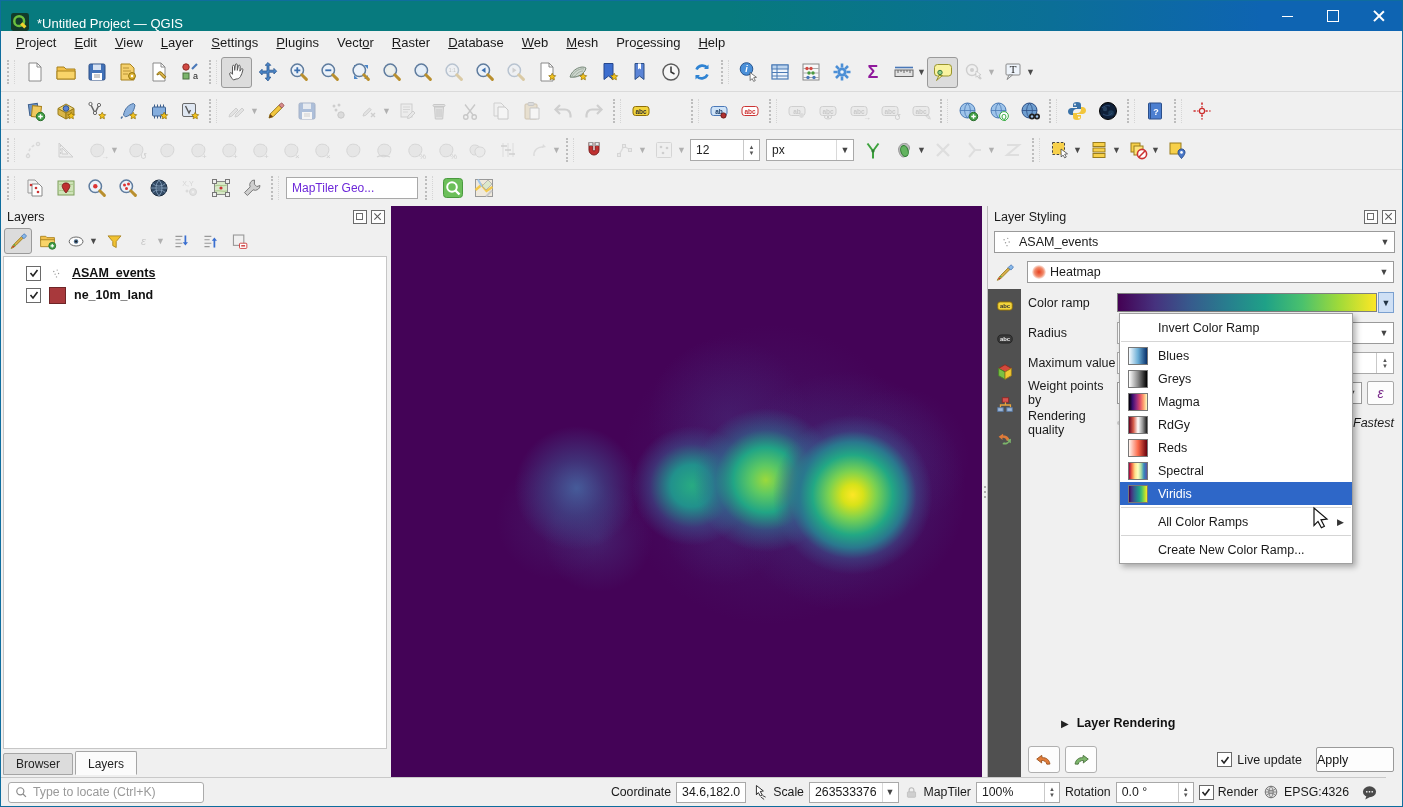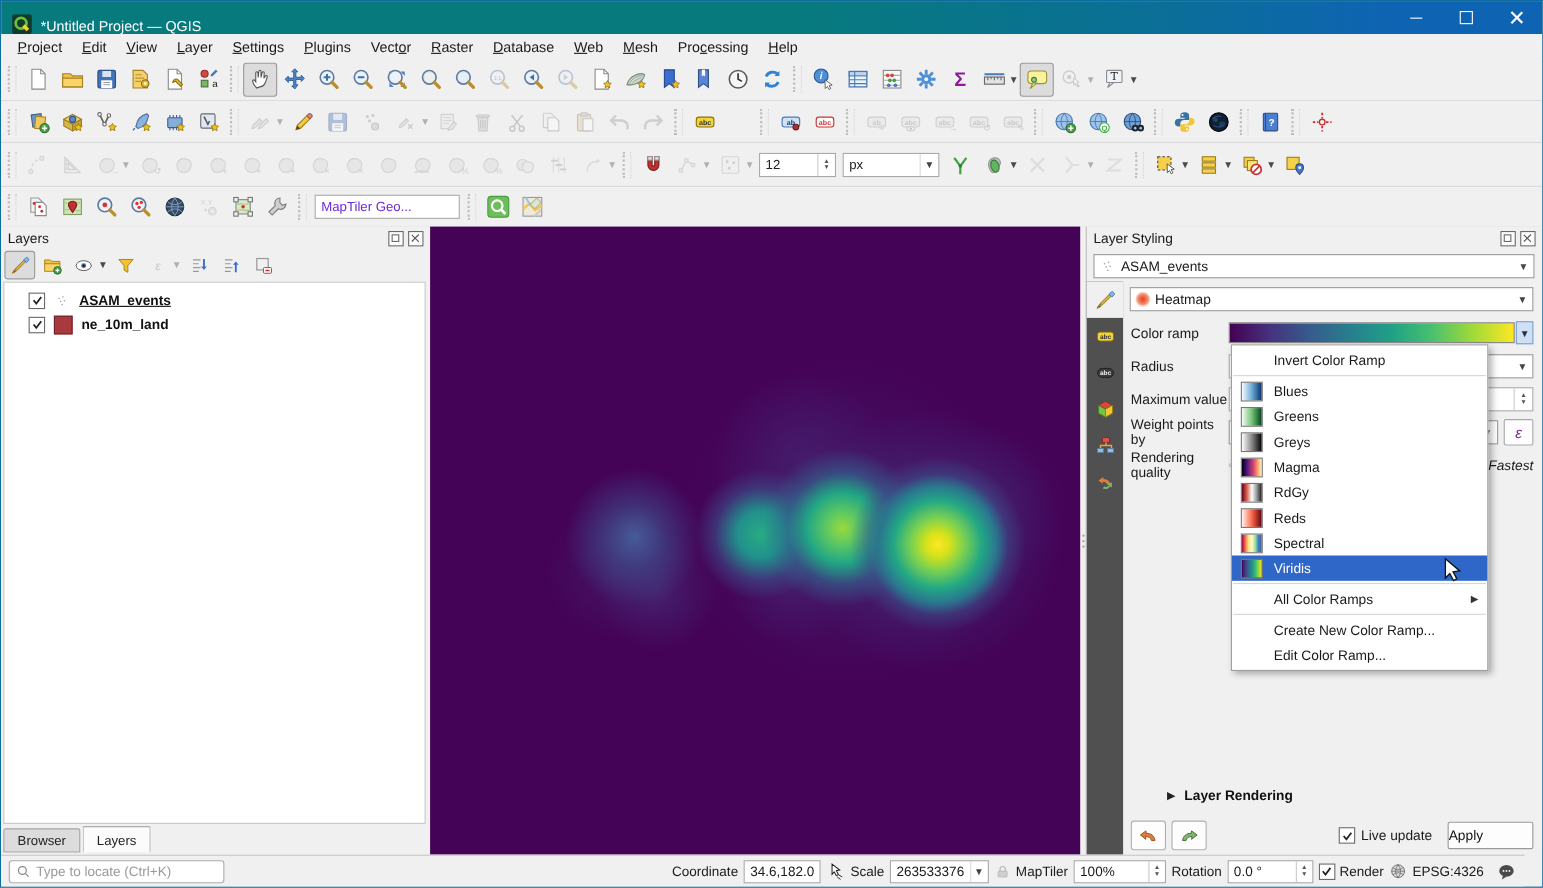--- a/index.html
+++ b/index.html
@@ -1431,24 +1431,20 @@
       <div class="mi">
         <span class="mspacer"></span>
         <span class="mlabel">Invert Color Ramp</span>
       </div>
       <div class="msep"></div>
       <div class="mi">
         <span class="mswatch" style="background:linear-gradient(90deg,#f7fbff,#6baed6,#08306b)"></span>
         <span class="mlabel">Blues</span>
       </div>
       <div class="mi">
-        <span class="mswatch" style="background:linear-gradient(90deg,#f7fcf5,#74c476,#00441b)"></span>
-        <span class="mlabel">Greens</span>
-      </div>
-      <div class="mi">
         <span class="mswatch" style="background:linear-gradient(90deg,#ffffff,#888888,#000000)"></span>
         <span class="mlabel">Greys</span>
       </div>
       <div class="mi">
         <span class="mswatch" style="background:linear-gradient(90deg,#000004,#3b0f70,#8c2981,#de4968,#fe9f6d,#fcfdbf)"></span>
         <span class="mlabel">Magma</span>
       </div>
       <div class="mi">
         <span class="mswatch" style="background:linear-gradient(90deg,#67001f,#d6604d,#ffffff,#999999,#1a1a1a)"></span>
         <span class="mlabel">RdGy</span>
@@ -1468,24 +1464,20 @@
       <div class="msep"></div>
       <div class="mi">
         <span class="mspacer"></span>
         <span class="mlabel">All Color Ramps</span>
         <span class="sub">▶</span>
       </div>
       <div class="msep"></div>
       <div class="mi">
         <span class="mspacer"></span>
         <span class="mlabel">Create New Color Ramp...</span>
-      </div>
-      <div class="mi">
-        <span class="mspacer"></span>
-        <span class="mlabel">Edit Color Ramp...</span>
       </div>
       <svg class="menu-cursor" width="22" height="24" viewBox="0 0 22 24">
         <path d="M4 2l13 11-6 .8 3.4 6.4-3 1.6-3.4-6.4L4 19.5z" fill="#fff" stroke="#111" stroke-width="1.2"></path>
       </svg>
     </div>
 
   <div class="statusbar">
     <div class="locate">
       <svg width="13" height="13" viewBox="0 0 22 22">
           <circle cx="9" cy="9" r="6" fill="none" stroke="#8a8a8a" stroke-width="2"></circle>

